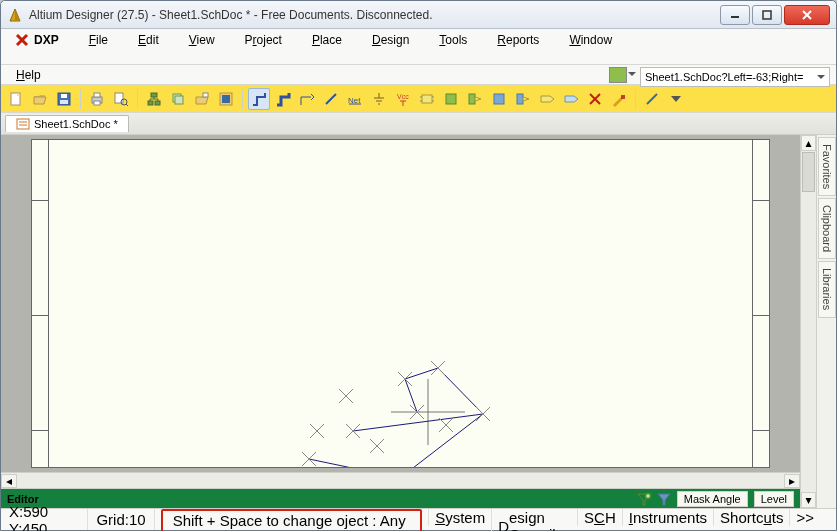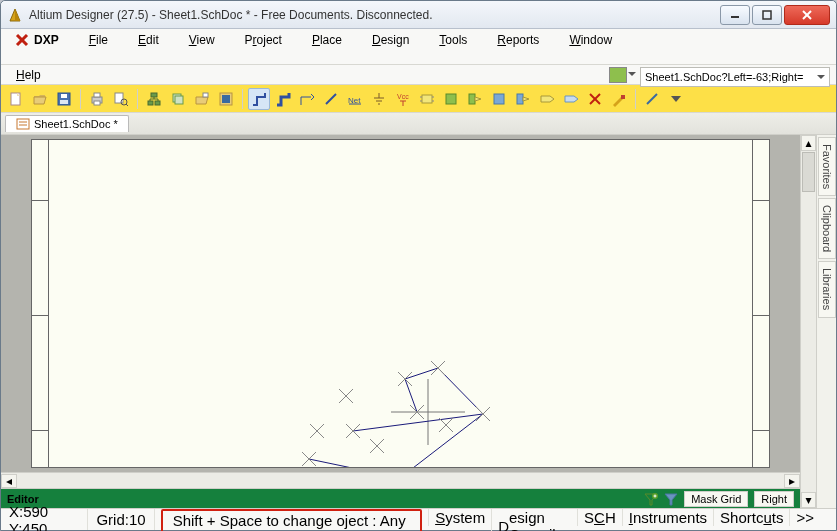--- a/index.html
+++ b/index.html
@@ -522,22 +522,22 @@
                 <circle cx="11" cy="4" r="3" fill="#5aa02a"></circle>
                 <line x1="11" y1="2.5" x2="11" y2="5.5" stroke="#fff"></line>
                 <line x1="9.5" y1="4" x2="12.5" y2="4" stroke="#fff"></line>
               </svg>
           </span>
           <span class="filter-icon">
             <svg width="14" height="14">
                 <polygon points="1,2 13,2 8,8 8,13 6,13 6,8" fill="#6a94c0" stroke="#4a74a0"></polygon>
               </svg>
           </span>
-          <div class="mini-btn">Mask Grid</div>
-          <div class="mini-btn">Right</div>
+          <div class="mini-btn">Mask Angle</div>
+          <div class="mini-btn">Level</div>
         </div>
       </div>
     </div>
 
     <div class="vscroll">
       <div class="arrow">▴</div>
       <div class="track">
           <div class="thumb"></div>
         </div>
       <div class="arrow">▾</div>

